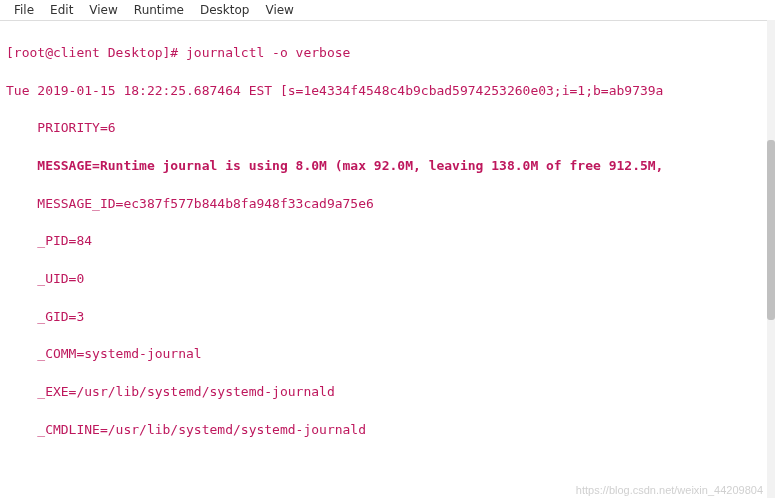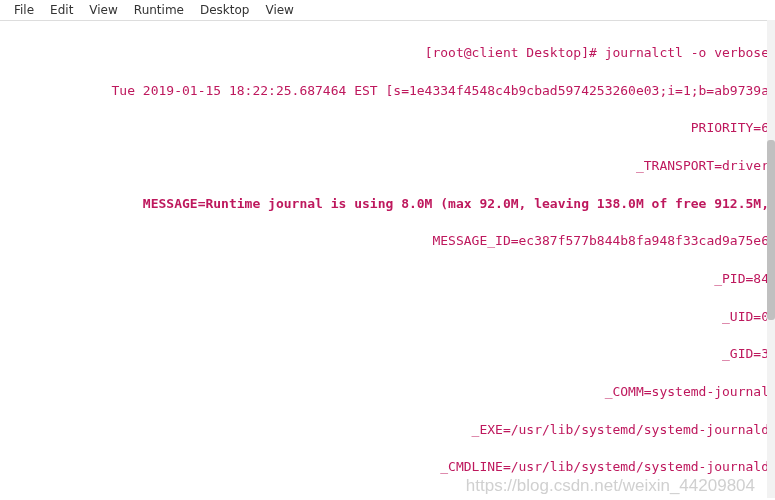--- a/index.html
+++ b/index.html
@@ -1,15 +1,15 @@
 <!DOCTYPE html>
 <html><head>
 <meta charset="utf-8">
 <style>
-  * { box-sizing: border-box; text-align: right; }
+  * { box-sizing: border-box; }
   html, body {
     margin: 0;
     padding: 0;
     width: 775px;
     height: 500px;
     overflow: hidden;
     background: #fff;
   }
   .menubar {
     display: flex;
@@ -49,44 +49,43 @@
     position: absolute;
     right: 0;
     width: 8px;
     height: 180px;
     top: 120px;
     background: #c0c0c0;
     border-radius: 3px;
   }
   .watermark {
     position: absolute;
-    right: 20px;
+    right: 12px;
     bottom: 4px;
     font-family: Arial, sans-serif;
-    font-size: 17px;
+    font-size: 11px;
     color: #d0d0d0;
   }
 </style>
 </head>
 <body>
 
 <div class="menubar">
   <div class="menu-item">File</div>
   <div class="menu-item">Edit</div>
   <div class="menu-item">View</div>
   <div class="menu-item">Runtime</div>
   <div class="menu-item">Desktop</div>
   <div class="menu-item">View</div>
 </div>
 
 <div class="terminal">
 <div class="line">[root@client Desktop]# journalctl -o verbose</div>
 <div class="line">Tue 2019-01-15 18:22:25.687464 EST [s=1e4334f4548c4b9cbad5974253260e03;i=1;b=ab9739a</div>
 <div class="line">    PRIORITY=6</div>
-<div class="line">    _TRANSPORT=driver</div>
 <div class="line bold">    MESSAGE=Runtime journal is using 8.0M (max 92.0M, leaving 138.0M of free 912.5M,</div>
 <div class="line">    MESSAGE_ID=ec387f577b844b8fa948f33cad9a75e6</div>
 <div class="line">    _PID=84</div>
 <div class="line">    _UID=0</div>
 <div class="line">    _GID=3</div>
 <div class="line">    _COMM=systemd-journal</div>
 <div class="line">    _EXE=/usr/lib/systemd/systemd-journald</div>
 <div class="line">    _CMDLINE=/usr/lib/systemd/systemd-journald</div>
 
 

